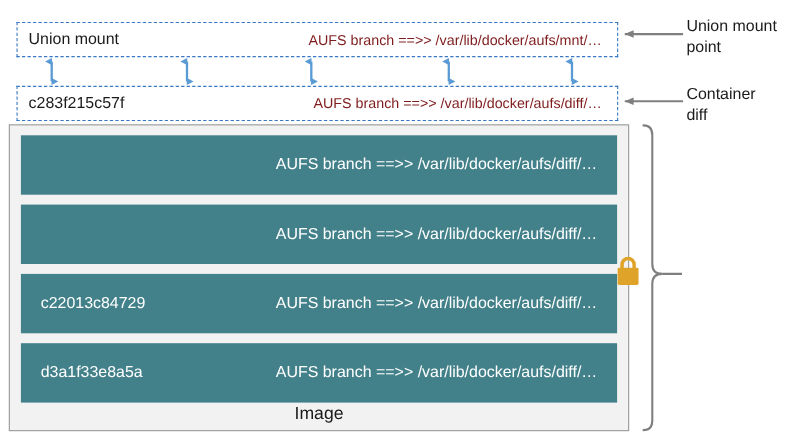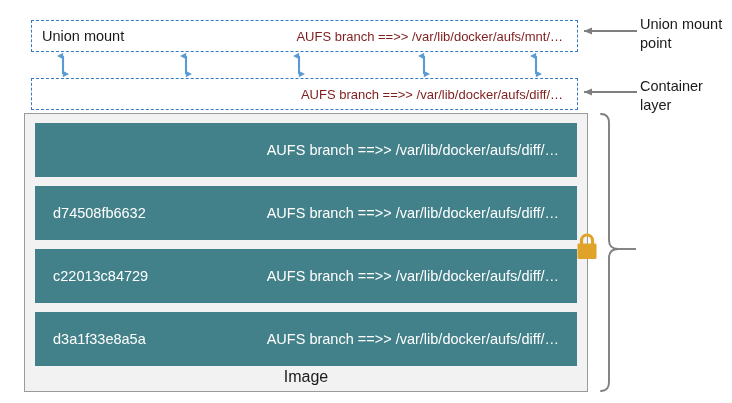--- a/index.html
+++ b/index.html
@@ -4,21 +4,21 @@
 <style>
   html,body{margin:0;padding:0;}
   body{
     width:732px;height:403px;
     background:#ffffff;
     font-family:"Liberation Sans", sans-serif;
     color:#1a1a1a;
     overflow:hidden;
     position:relative;
   }
-  #stage{position:absolute;left:16px;top:0;width:624px;height:403px;padding-left:10px;}
+  #stage{position:absolute;left:0;top:0;width:624px;height:403px;padding-left:10px;}
 
   
   .dashed-box{
     position:absolute;
     border:1.6px dashed #3b78c3;
     background:#ffffff;
     box-sizing:border-box;
   }
   .dashed-box .left-label{
     position:absolute;
@@ -103,31 +103,31 @@
 <body>
 
 <div id="stage">
 
   <div class="dashed-box" id="union-mount-box" style="left:15px;top:20px;width:547px;height:32px;">
     <span class="left-label">Union mount</span>
     <span class="branch-label">AUFS branch ==&gt;&gt; /var/lib/docker/aufs/mnt/…</span>
   </div>
 
   <div class="dashed-box" id="container-layer-box" style="left:15px;top:78px;width:547px;height:32px;">
+    <span class="left-label">c283f215c57f</span>
     <span class="branch-label">AUFS branch ==&gt;&gt; /var/lib/docker/aufs/diff/…</span>
   </div>
 
   <div id="image-container">
 
     <div class="layer-bar" style="top:9px;">
       <span class="layer-branch">AUFS branch ==&gt;&gt; /var/lib/docker/aufs/diff/…</span>
     </div>
 
     <div class="layer-bar" style="top:72px;">
-      <span class="layer-id">d74508fb6632</span>
       <span class="layer-branch">AUFS branch ==&gt;&gt; /var/lib/docker/aufs/diff/…</span>
     </div>
 
     <div class="layer-bar" style="top:135px;">
       <span class="layer-id">c22013c84729</span>
       <span class="layer-branch">AUFS branch ==&gt;&gt; /var/lib/docker/aufs/diff/…</span>
     </div>
 
     <div class="layer-bar" style="top:198px;">
       <span class="layer-id">d3a1f33e8a5a</span>
@@ -141,21 +141,21 @@
     <svg width="26" height="30" viewBox="0 0 26 30" xmlns="http://www.w3.org/2000/svg">
       <path d="M7.5 12 V8.5 a5.5 5.5 0 0 1 11 0 V12" fill="none" stroke="#dfa32a" stroke-width="3.2"></path>
       <rect x="3.5" y="11.5" width="19" height="15.5" rx="1.3" fill="#dfa32a"></rect>
     </svg>
   </div>
 
   <div class="anno-text" style="left:624px;top:15px;width:104px;">Union mount
 point</div>
 
   <div class="anno-text" style="left:624px;top:77px;width:104px;">Container
-layer</div>
+diff</div>
 
 
   <svg id="overlay" viewBox="0 0 732 403" xmlns="http://www.w3.org/2000/svg">
     <defs>
       <marker id="blue-arrow-up" markerWidth="7" markerHeight="7" refX="3.5" refY="6.4" orient="auto-start-reverse" markerUnits="userSpaceOnUse">
         <path d="M3.5 0.4 L6.7 6.6 L0.3 6.6 Z" fill="#5b9bd5"></path>
       </marker>
       <marker id="gray-arrow" markerWidth="9" markerHeight="9" refX="8.4" refY="4.5" orient="auto" markerUnits="userSpaceOnUse">
         <path d="M8.6 4.5 L0.4 1.1 L0.4 7.9 Z" fill="#7f7f7f"></path>
       </marker>

